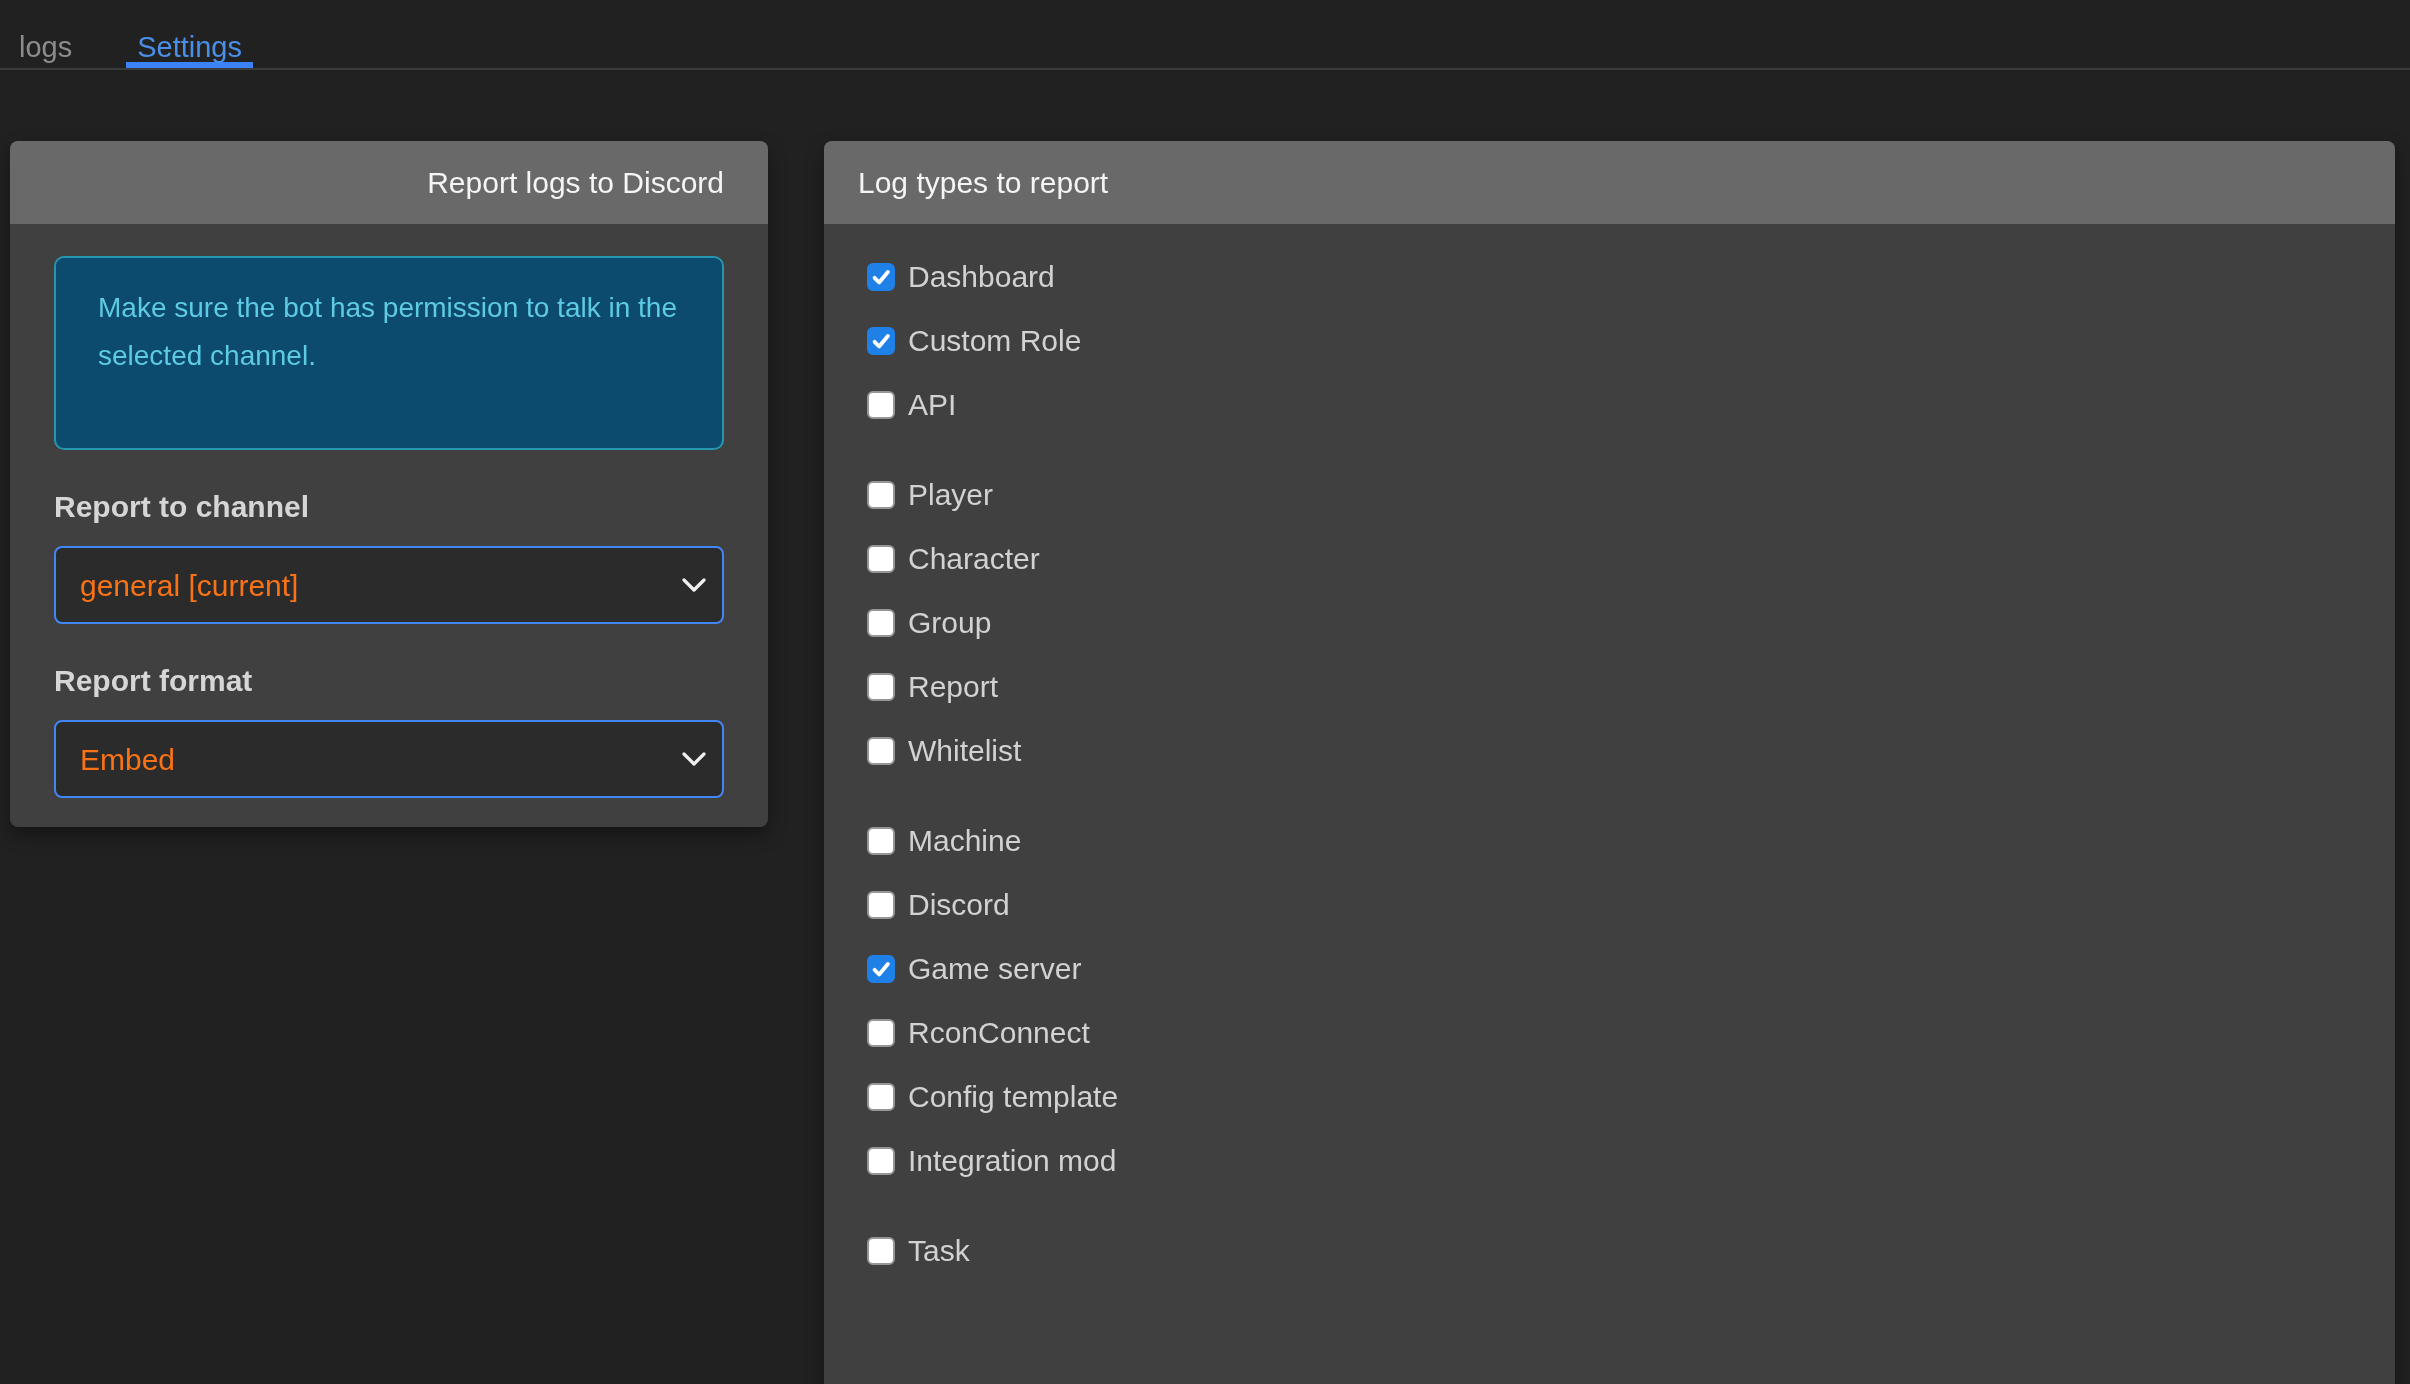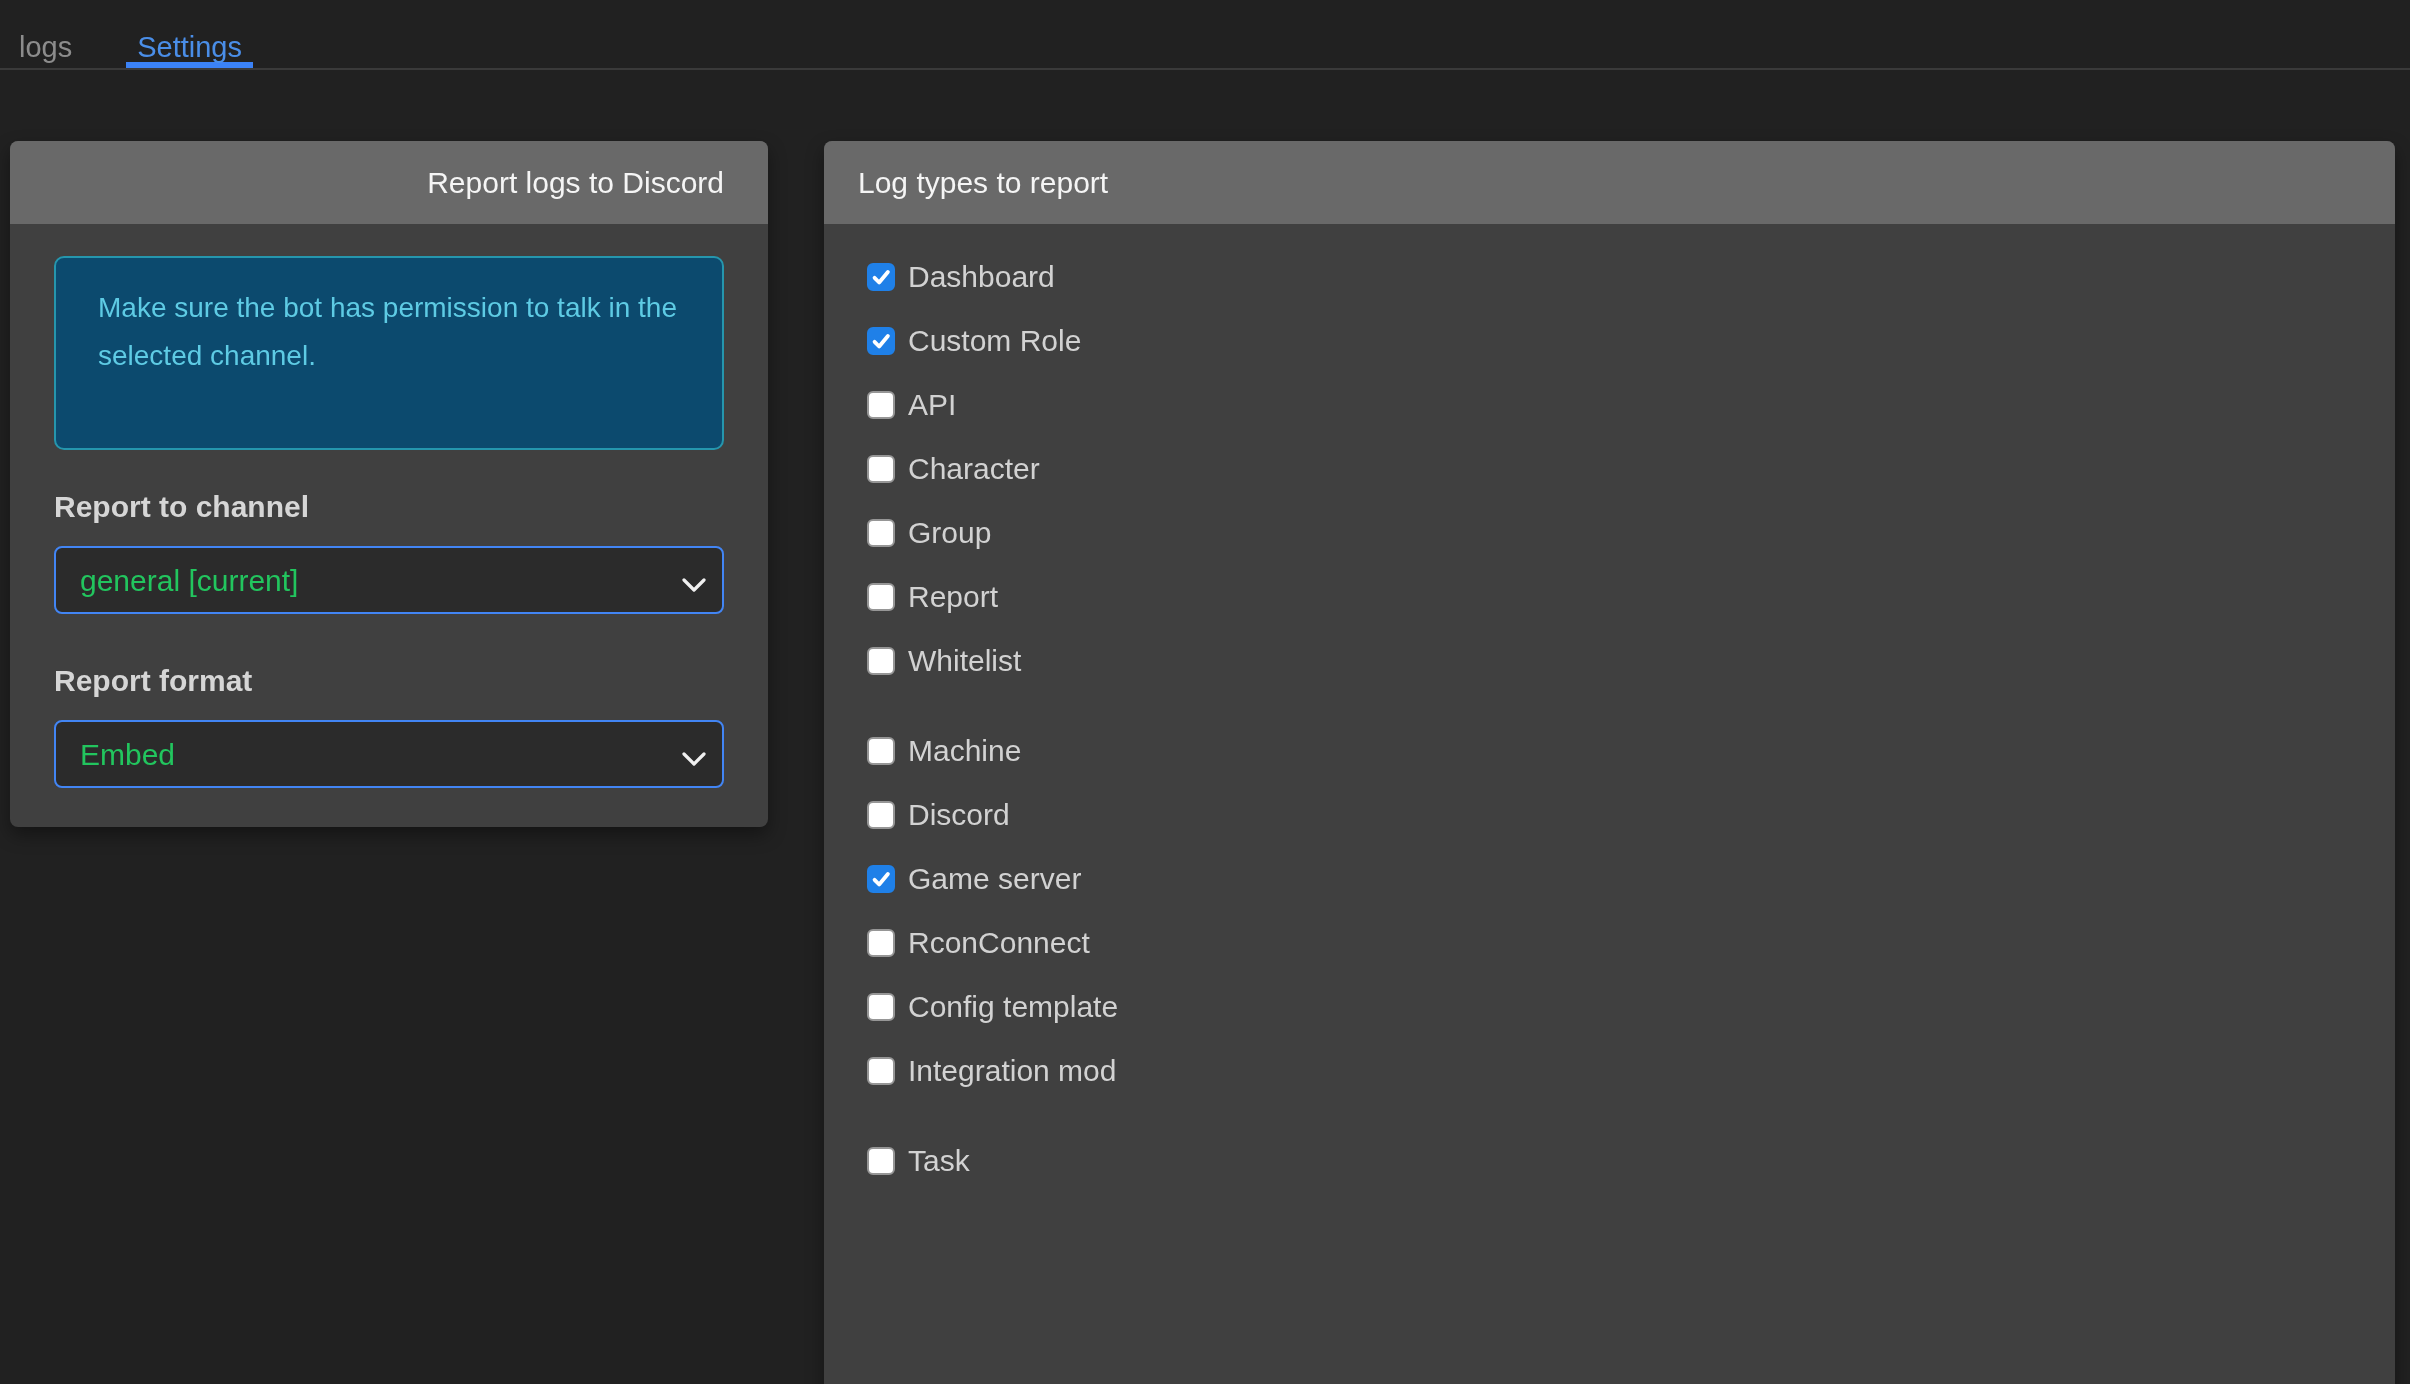--- a/index.html
+++ b/index.html
@@ -50,22 +50,22 @@
     background:#0c4a6e; border:2px solid #2596ad; border-radius:10px;
     padding:26px 42px;
     font-size:28px; line-height:48px; color:#5ecbe4;
   }
   .field-label {
     margin-top:40px;
     font-size:30px; font-weight:bold; color:#d6d6d6;
   }
   .select-wrap { position:relative; margin-top:22px; height:78px; }
   select.ui-select {
-    width:100%; height:68px;
-    background:#2b2b2b; color:#22c55e;
+    width:100%; height:78px;
+    background:#2b2b2b; color:#f97316;
     border:2px solid #4285f4; border-radius:8px;
     font-size:30px; font-family:inherit;
     padding:0 70px 0 24px;
     appearance:none; -webkit-appearance:none; -moz-appearance:none;
     cursor:pointer;
   }
   .chevron {
     position:absolute; right:18px; top:50%; margin-top:-7px;
     width:24px; height:14px; pointer-events:none;
   }
@@ -146,20 +146,24 @@
           <svg viewBox="0 0 24 24">
             <path d="M5 13l5 5 9.5-11.5" fill="none" stroke="#ffffff" stroke-width="4.2" stroke-linecap="round" stroke-linejoin="round"></path>
           </svg>
         </span>
         <span class="check-label">Custom Role</span>
       </div>
       <div class="check-row">
         <span class="checkbox"></span>
         <span class="check-label">API</span>
       </div>
+      <div class="check-row group-start">
+        <span class="checkbox"></span>
+        <span class="check-label">Player</span>
+      </div>
       <div class="check-row">
         <span class="checkbox"></span>
         <span class="check-label">Character</span>
       </div>
       <div class="check-row">
         <span class="checkbox"></span>
         <span class="check-label">Group</span>
       </div>
       <div class="check-row">
         <span class="checkbox"></span>

